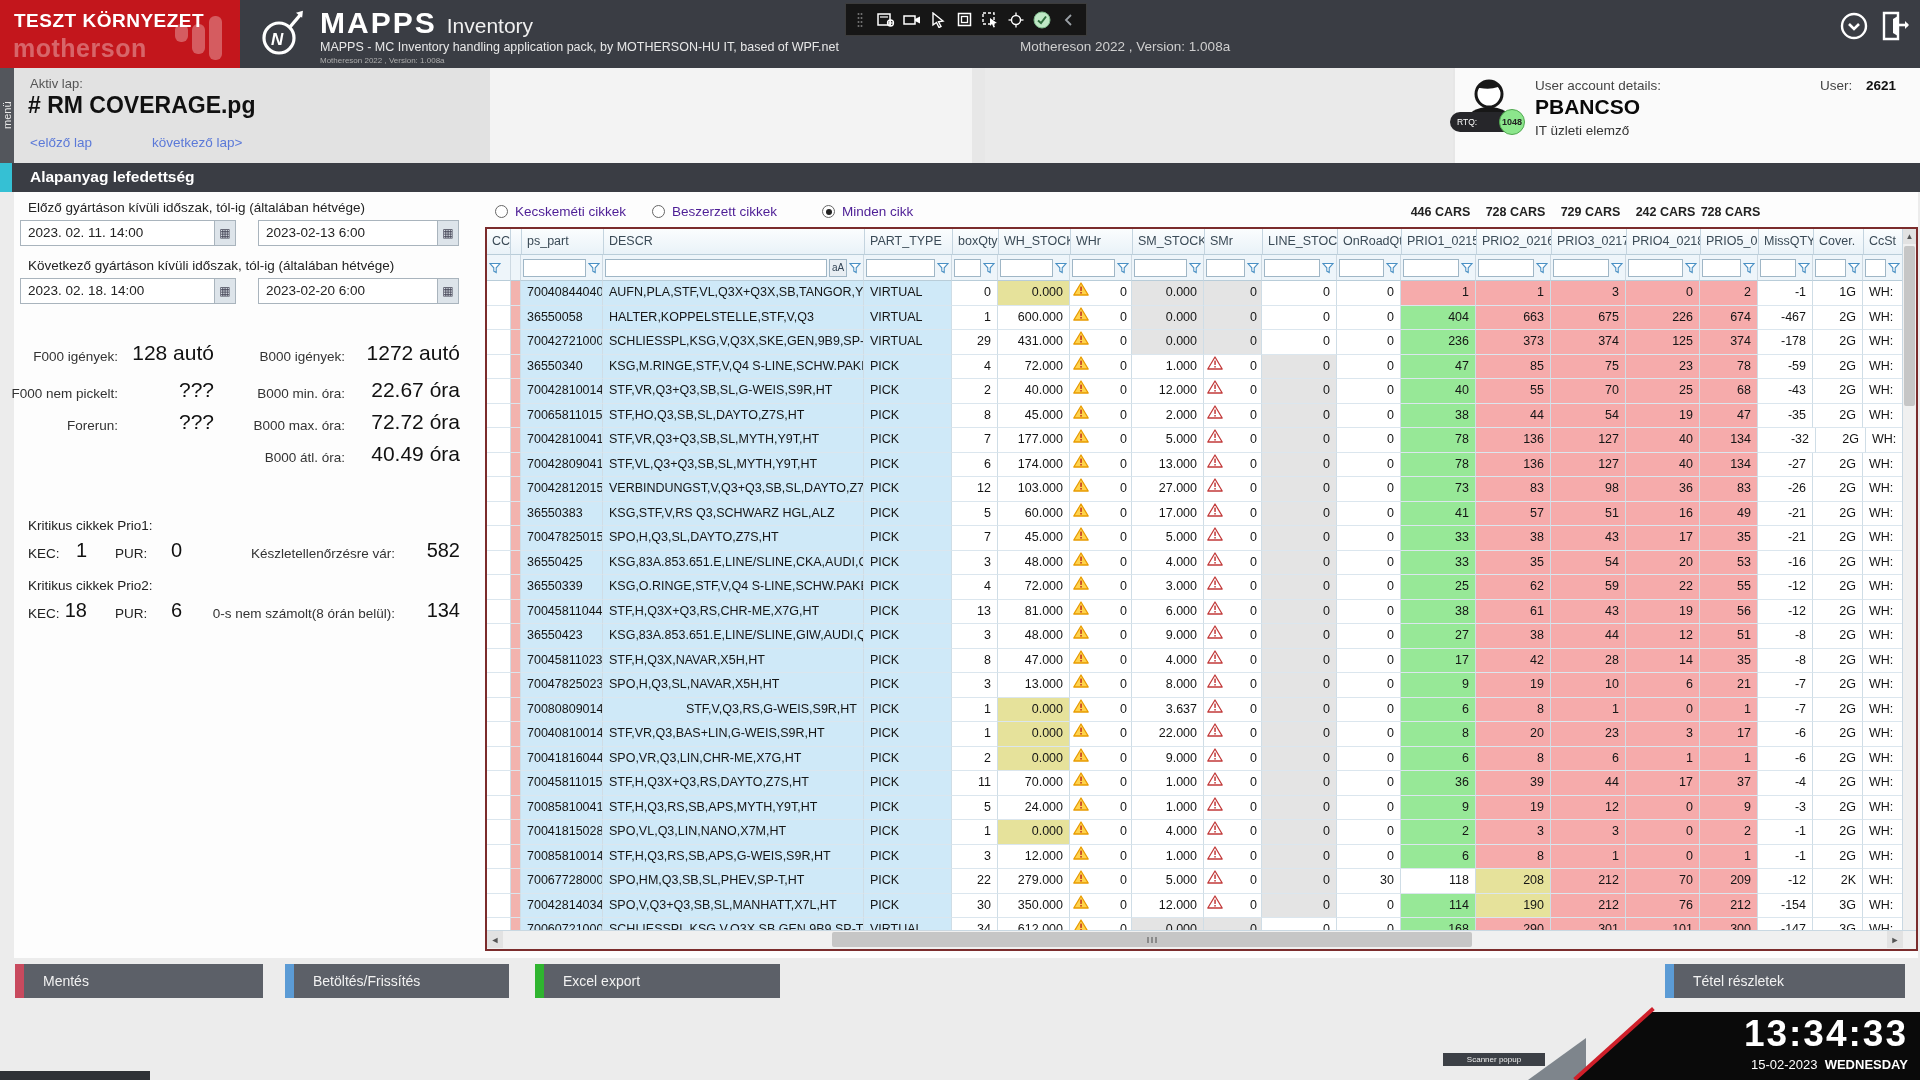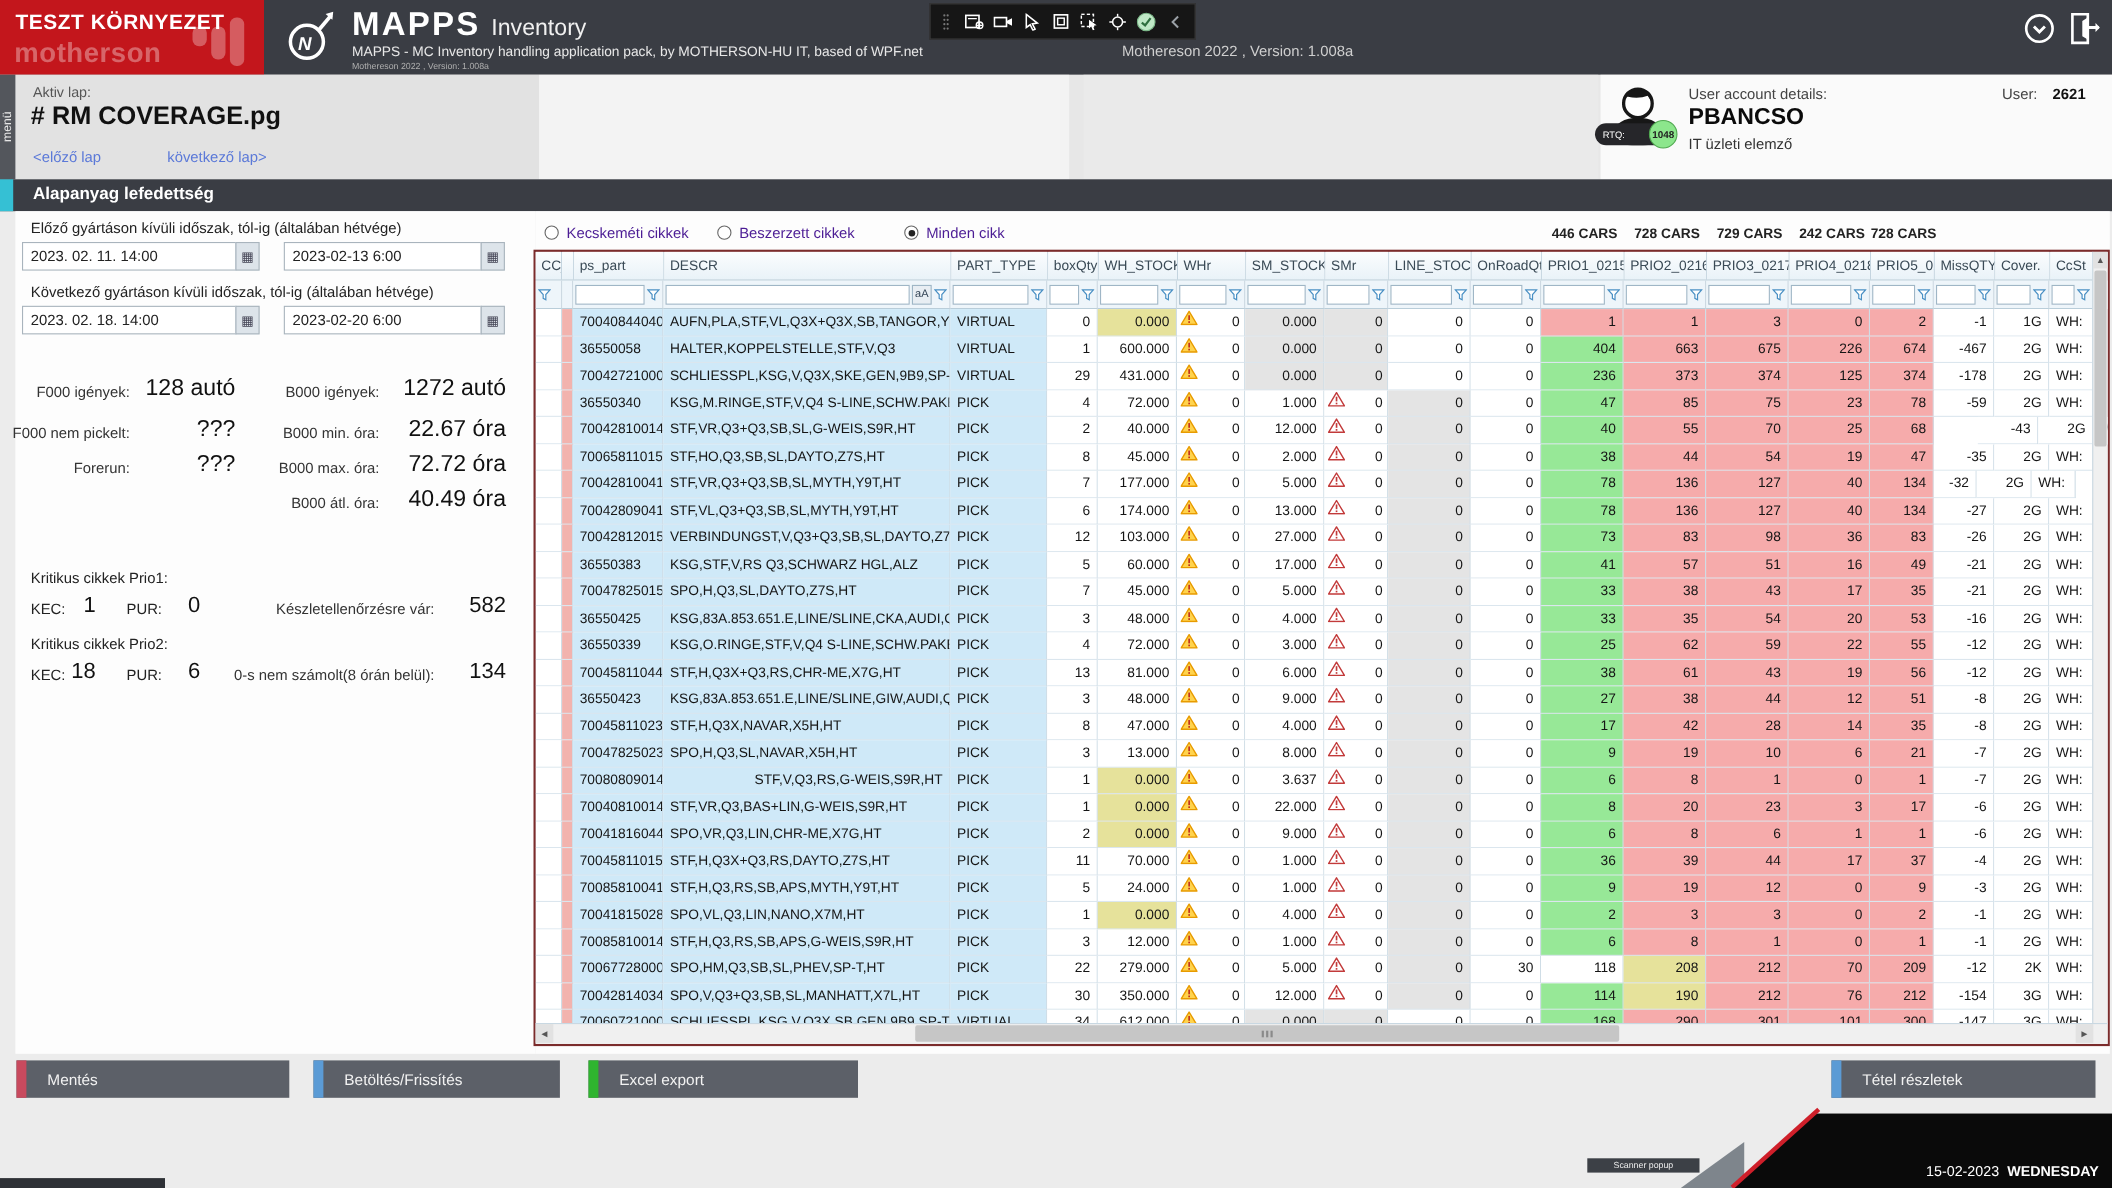--- a/index.html
+++ b/index.html
@@ -641,21 +641,21 @@
               </svg></span>
             <span>0</span>
           </div>
           <div class="td num c-gray" style="width: 75px;">0</div>
           <div class="td num" style="width: 64px;">0</div>
           <div class="td num c-green" style="width: 75px;">40</div>
           <div class="td num c-pink" style="width: 75px;">55</div>
           <div class="td num c-pink" style="width: 75px;">70</div>
           <div class="td num c-pink" style="width: 74px;">25</div>
           <div class="td num c-pink" style="width: 58px;">68</div>
-          <div class="td num" style="width: 55px; margin-left: 40px;">-43</div>
+          <div class="td num" style="width: 55px;">-43</div>
           <div class="td num" style="width: 50px;">2G</div>
           <div class="td" style="width: 40px;">WH:</div>
         </div>
         <div class="grow">
           <div class="td" style="width: 24px;"></div>
           <div class="td c-stripe" style="width: 10px;"></div>
           <div class="td c-blue" style="width: 82px;">700658110150</div>
           <div class="td c-blue" style="width: 261px;">STF,HO,Q3,SB,SL,DAYTO,Z7S,HT</div>
           <div class="td c-blue" style="width: 88px;">PICK</div>
           <div class="td num" style="width: 46px;">8</div>
@@ -713,21 +713,21 @@
               </svg></span>
             <span>0</span>
           </div>
           <div class="td num c-gray" style="width: 75px;">0</div>
           <div class="td num" style="width: 64px;">0</div>
           <div class="td num c-green" style="width: 75px;">78</div>
           <div class="td num c-pink" style="width: 75px;">136</div>
           <div class="td num c-pink" style="width: 75px;">127</div>
           <div class="td num c-pink" style="width: 74px;">40</div>
           <div class="td num c-pink" style="width: 58px;">134</div>
-          <div class="td num" style="width: 39px;">-32</div>
+          <div class="td num" style="width: 58px;">-32</div>
           <div class="td num" style="width: 50px;">2G</div>
           <div class="td" style="width: 40px;">WH:</div>
         </div>
         <div class="grow">
           <div class="td" style="width: 24px;"></div>
           <div class="td c-stripe" style="width: 10px;"></div>
           <div class="td c-blue" style="width: 82px;">700428090410</div>
           <div class="td c-blue" style="width: 261px;">STF,VL,Q3+Q3,SB,SL,MYTH,Y9T,HT</div>
           <div class="td c-blue" style="width: 88px;">PICK</div>
           <div class="td num" style="width: 46px;">6</div>
@@ -1472,16 +1472,17 @@
       <div class="actbtn" style="left: 1665px; width: 240px;">
         <span class="accent" style="background: rgb(91, 155, 213);"></span>
         <span class="btnlabel">Tétel részletek</span>
       </div>
     </div>
 
   <div class="graywedge"></div>
   <div class="clockblack"></div>
   <div class="reddiag"></div>
   <div class="scanlabel">Scanner popup</div>
+  <div class="clocktime">13:34:33</div>
   <div class="clockdate"><span>15-02-2023</span>&nbsp;&nbsp;<b>WEDNESDAY</b></div>
   <div class="bottomstrip"></div>
 
 </div>
 
 </body></html>

